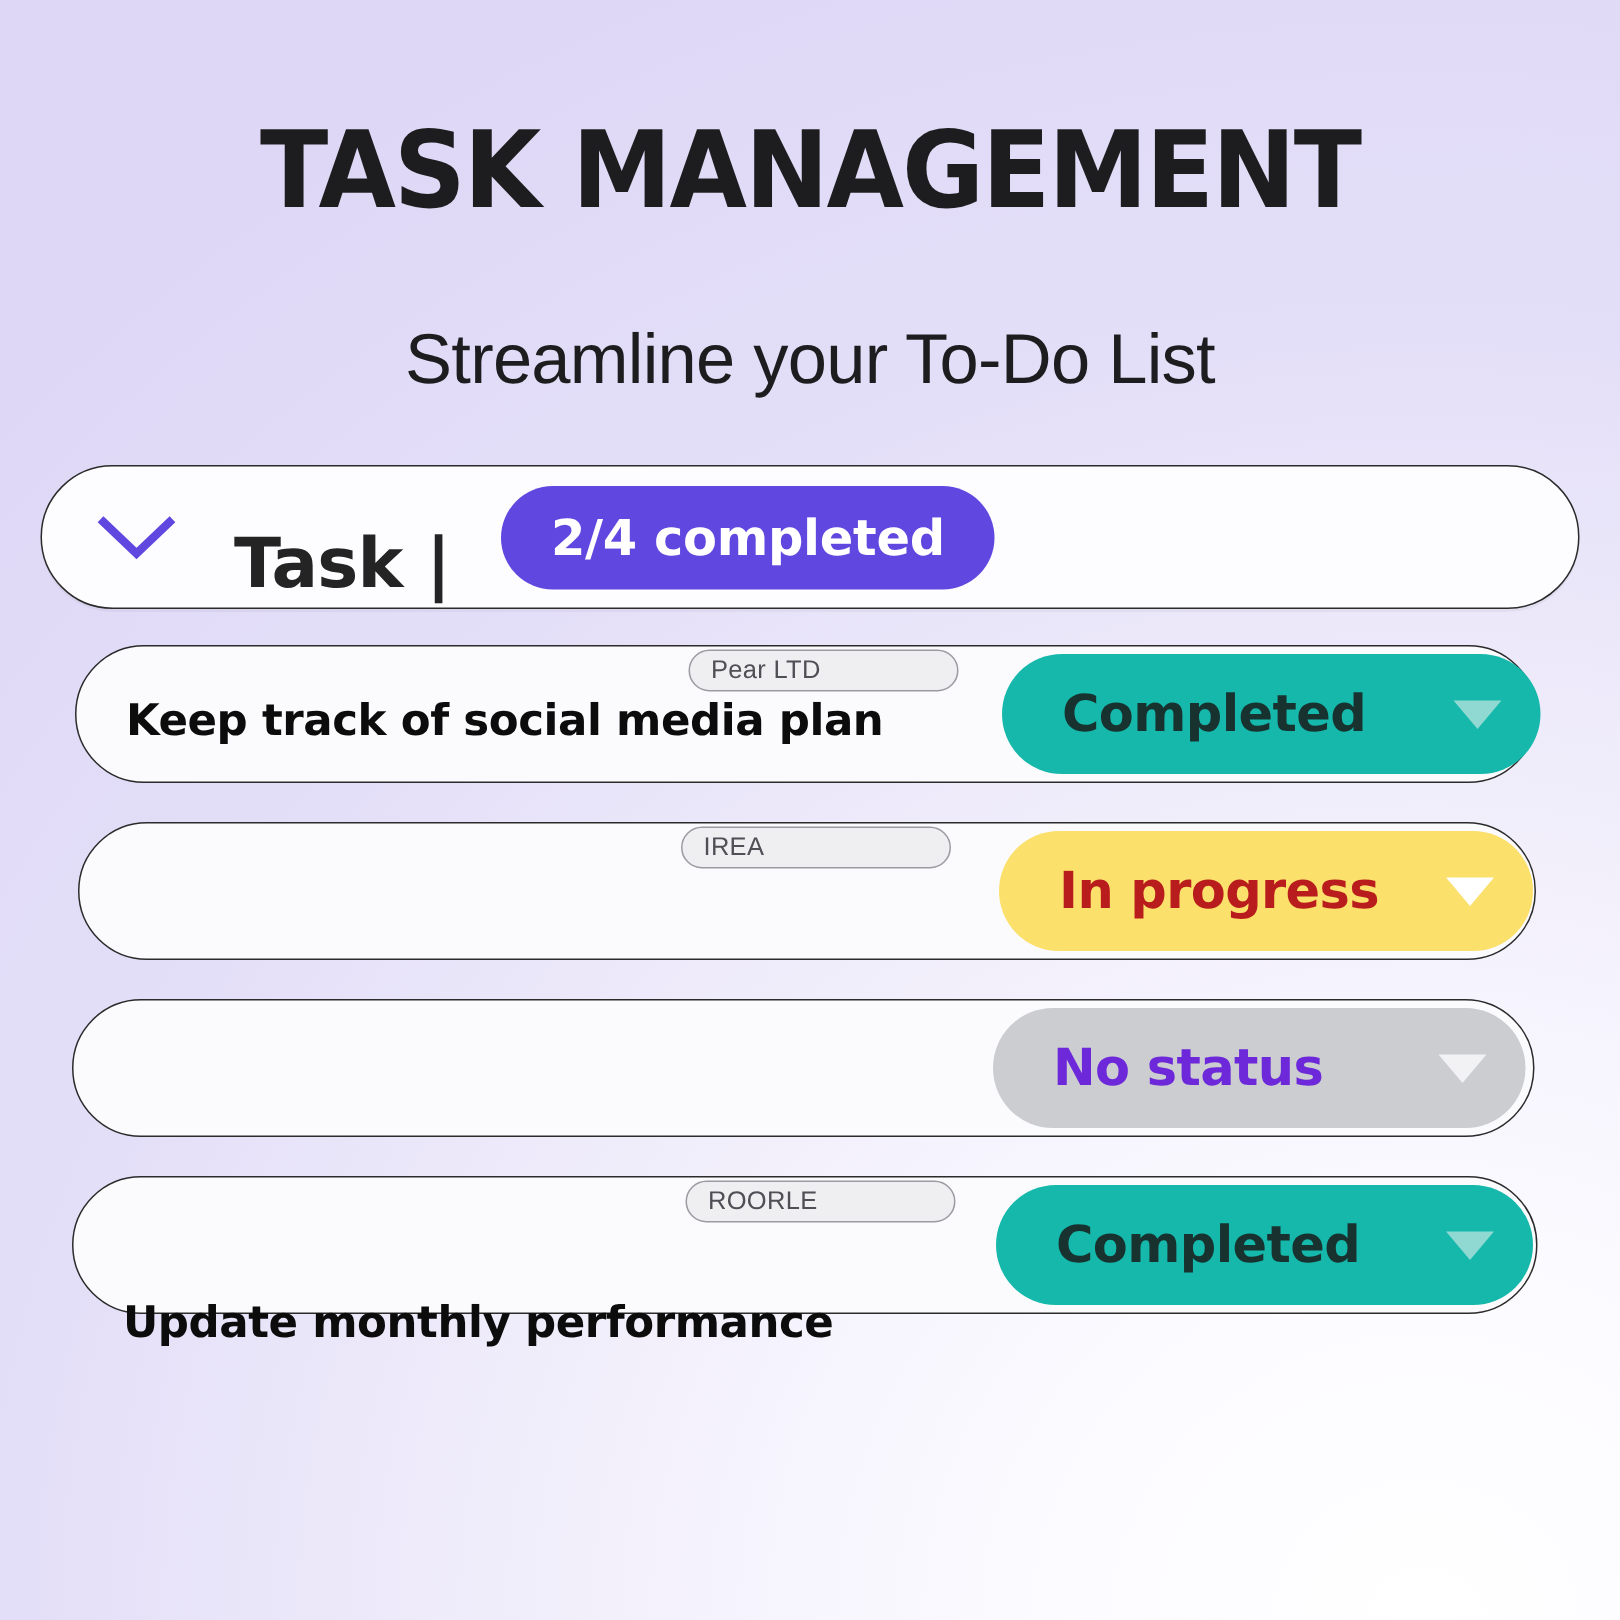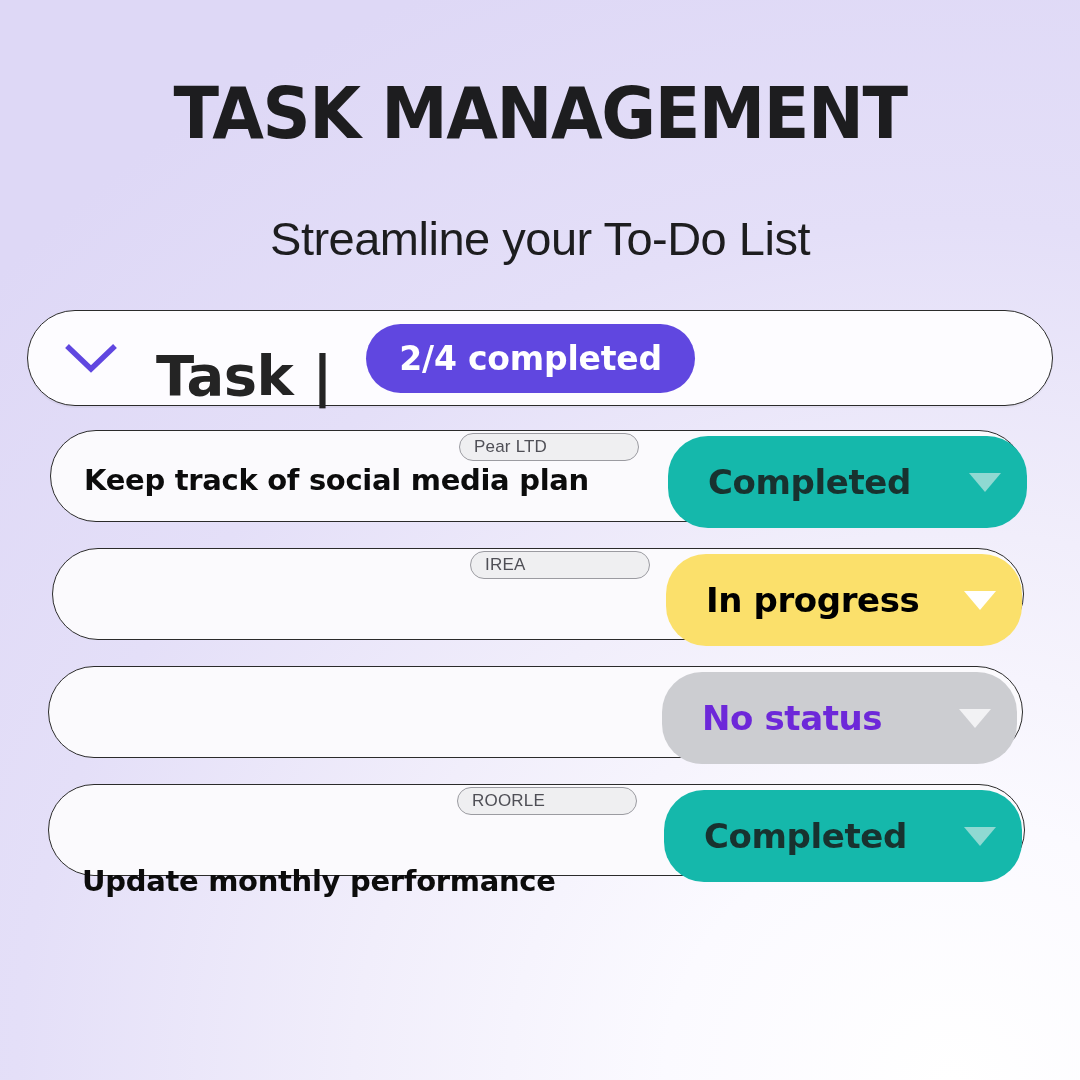--- a/index.html
+++ b/index.html
@@ -69,21 +69,21 @@
     width: 54px;
     height: 34px;
     flex: none;
     display: block;
   }
 
   .task-label {
     margin-left: 38px;
     font-family: "DejaVu Sans", sans-serif;
     font-weight: 700;
-    font-size: 56px;
+    font-size: 46px;
     letter-spacing: -0.5px;
     color: #242424;
     white-space: nowrap;
     margin-top: 34px;
   }
 
   .task-count-badge {
     margin-left: 34px;
     height: 69px;
     border-radius: 35px;
@@ -149,21 +149,21 @@
     font-size: 17px;
     color: #4f4f56;
     letter-spacing: 0.2px;
     white-space: nowrap;
     z-index: 3;
   }
 
   
   .status-pill {
     position: absolute;
-    height: 92px;
+    height: 80px;
     border-radius: 40px;
     display: flex;
     align-items: center;
     justify-content: space-between;
     padding: 0 26px 0 40px;
     z-index: 4;
   }
 
   .status-label {
     font-family: "DejaVu Sans", sans-serif;
@@ -205,23 +205,23 @@
         <div class="row-body" style="left: 50px; width: 975px;"></div>
         <div class="task-text" style="left: 84px; top: 33px;">Keep track of social media plan</div>
         <div class="company-tag" style="left: 459px; top: 3px; width: 180px;">Pear LTD</div>
         <div class="status-pill" style="left: 668px; width: 359px; top: 6px; background: rgb(21, 184, 171);">
           <span class="status-label" style="color: rgb(24, 50, 47);">Completed</span>
           <span class="caret-icon" style="border-top: 19px solid rgb(143, 217, 210);"></span>
         </div>
       </div>
       <div class="task-row">
         <div class="row-body" style="left: 52px; width: 972px;"></div>
-        <div class="company-tag" style="left: 470px; top: 3px; width: 180px;">IREA</div>
+        <div class="company-tag" style="left: 454px; top: 3px; width: 180px;">IREA</div>
         <div class="status-pill" style="left: 666px; width: 356px; top: 6px; background: rgb(251, 224, 107);">
-          <span class="status-label" style="color: #000000;">In progress</span>
+          <span class="status-label" style="color: #b91c1c;">In progress</span>
           <span class="caret-icon" style="border-top: 19px solid rgb(255, 255, 255);"></span>
         </div>
       </div>
       <div class="task-row">
         <div class="row-body" style="left: 48px; width: 975px;"></div>
         <div class="status-pill" style="left: 662px; width: 355px; top: 6px; background: rgb(204, 205, 209);">
           <span class="status-label" style="color: #6d28d9;">No status</span>
           <span class="caret-icon" style="border-top: 19px solid rgb(242, 242, 244);"></span>
         </div>
       </div>

